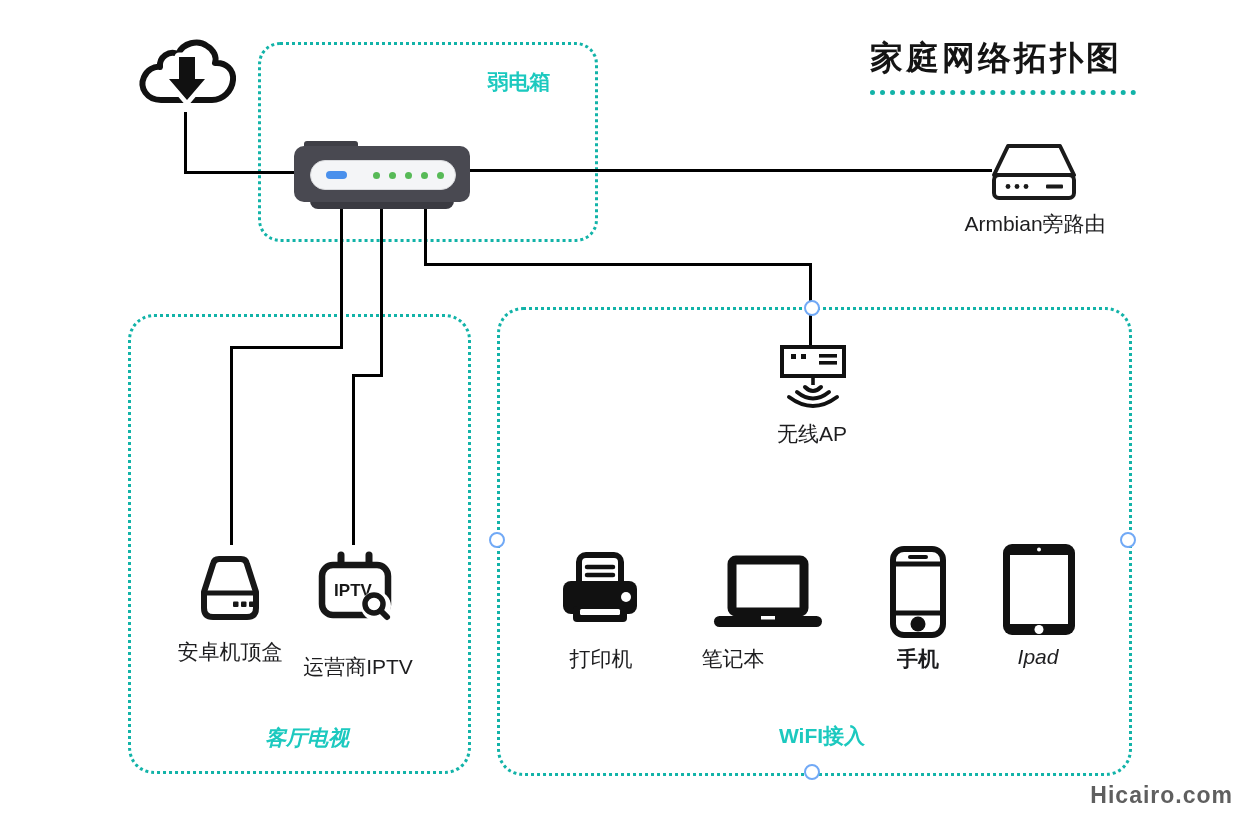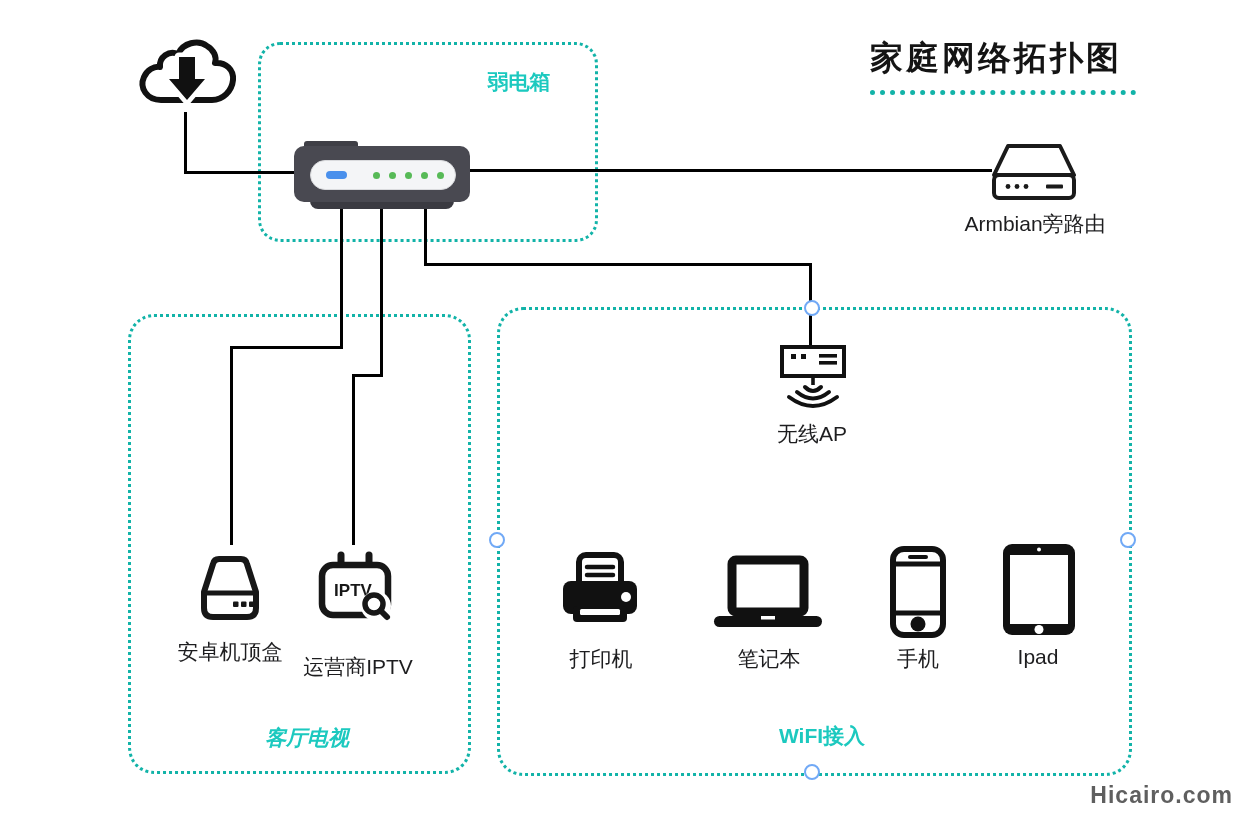--- a/index.html
+++ b/index.html
@@ -148,34 +148,34 @@
     <rect x="13" y="54" width="54" height="16" rx="4" fill="#111"></rect>
     <rect x="20" y="57" width="40" height="6" rx="1.5" fill="#fff"></rect>
   </svg>
   <div class="nlabel" style="left:601px;top:645px;">打印机</div>
 
   <svg style="left:712px;top:554px;" width="112" height="76" viewBox="0 0 112 76">
     <rect x="20" y="6" width="72" height="52" rx="4" fill="#fff" stroke="#111" stroke-width="9"></rect>
     <rect x="2" y="62" width="108" height="11" rx="5.5" fill="#111"></rect>
     <rect x="49" y="62" width="14" height="3.5" fill="#fff"></rect>
   </svg>
-  <div class="nlabel" style="left:769px;top:645px;">笔记本</div>
+  <div class="nlabel" style="left:733px;top:645px;">笔记本</div>
 
   <svg style="left:889px;top:545px;" width="58" height="94" viewBox="0 0 58 94">
     <rect x="4" y="4" width="50" height="86" rx="11" fill="#fff" stroke="#111" stroke-width="6"></rect>
     <rect x="19" y="10" width="20" height="4" rx="2" fill="#111"></rect>
     <line x1="4" y1="19" x2="54" y2="19" stroke="#111" stroke-width="5"></line>
     <line x1="4" y1="68" x2="54" y2="68" stroke="#111" stroke-width="5"></line>
     <circle cx="29" cy="79" r="7.5" fill="#111"></circle>
   </svg>
-  <div class="nlabel" style="left:918px;top:645px;">手机</div>
+  <div class="nlabel" style="left:918px;top:645px;font-weight:bold;">手机</div>
 
   <svg style="left:1001px;top:542px;" width="76" height="95" viewBox="0 0 76 95">
     <rect x="2" y="2" width="72" height="91" rx="9" fill="#111"></rect>
     <rect x="9" y="13" width="58" height="69" fill="#fff"></rect>
     <circle cx="38" cy="7.5" r="2" fill="#fff"></circle>
     <circle cx="38" cy="87.5" r="4.5" fill="#fff"></circle>
   </svg>
-  <div class="nlabel" style="left:1038px;top:645px;">Ipad</div>
+  <div class="nlabel" style="left:1038px;top:645px;font-style:italic;">Ipad</div>
 
   <div class="watermark">Hicairo.com</div>
 
 </div>
 
 </body></html>

